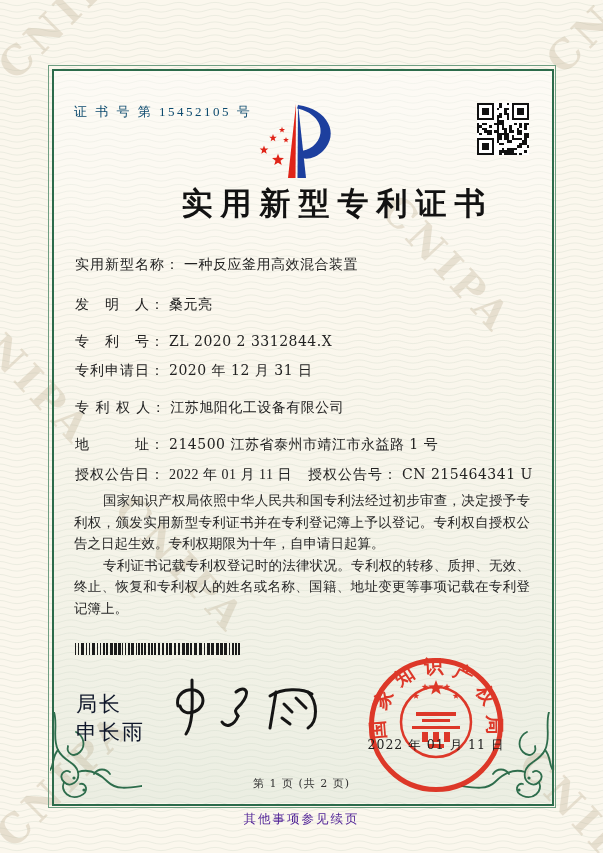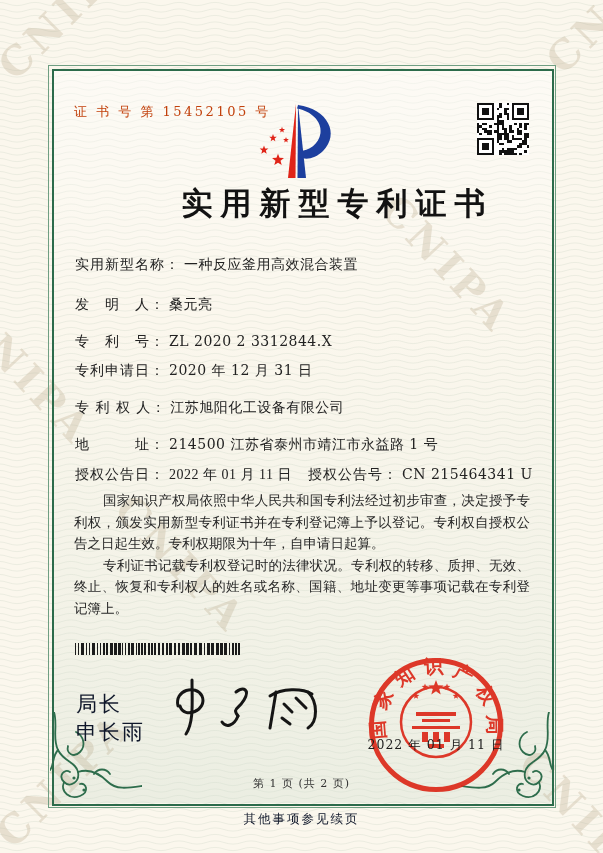--- a/index.html
+++ b/index.html
@@ -11,31 +11,31 @@
   .frame-tint{left:53px;top:70px;width:499px;height:733px;z-index:1;
     background:linear-gradient(180deg,rgba(255,255,255,0.45) 0%,rgba(240,242,236,0) 35%,rgba(210,223,208,0.22) 78%,rgba(205,220,205,0.34) 100%);}
   
   .wm{z-index:1;font-weight:bold;font-size:40px;letter-spacing:5px;color:rgba(185,168,138,0.30);white-space:nowrap;}
   
   .frame-outer{left:48px;top:65px;width:506px;height:741px;border:1.2px solid #6f9e82;z-index:2;}
   .frame-inner{left:52px;top:69px;width:498px;height:733px;border:2.6px solid #2c6b4b;z-index:2;}
   .corner-ornament{z-index:3;}
   
   .content{z-index:4;}
-  .cert-no{left:74px;top:103px;font-size:13px;letter-spacing:2.5px;color:#c2410c;}
+  .cert-no{left:74px;top:103px;font-size:13px;letter-spacing:2.5px;color:#0c4a6e;font-family:Liberation Serif, serif;}
   .title{left:48px;top:183px;width:507px;text-align:center;font-size:31px;font-weight:700;letter-spacing:8px;color:#121212;padding-left:36px;}
   .field{left:75px;font-size:14px;color:#222;white-space:nowrap;}
   .field .flabel{letter-spacing:1px;}
   .field .fvalue{margin-left:4px;letter-spacing:0.5px;}
   .paras{left:74px;top:490px;width:456px;font-size:13.5px;line-height:21.5px;color:#272727;text-align:justify;z-index:4;}
   .paras p{margin:0;text-indent:2.15em;}
   .signer{left:76px;font-size:21px;letter-spacing:2px;color:#0f172a;}
   .seal-date{left:346px;top:737px;width:180px;text-align:center;font-size:12.5px;letter-spacing:1px;color:#1c1c1c;z-index:6;}
   .page-indicator{left:48px;top:776px;width:507px;text-align:center;font-size:11px;letter-spacing:1px;color:#333;z-index:4;}
-  .continuation{left:0;top:811px;width:603px;text-align:center;font-size:12.5px;letter-spacing:2px;color:#0f172a;z-index:4;}
+  .continuation{left:0;top:811px;width:603px;text-align:center;font-size:12.5px;letter-spacing:2px;color:#4c1d95;z-index:4;}
   .seal-svg{left:367px;top:656px;z-index:5;opacity:0.93;}
 </style>
 </head>
 <body>
 
 <div class="page">
 
   <svg class="abs waves" width="603" height="853" viewBox="0 0 603 853">
       <path d="M-10,0 q9,-3.2 18,0 q9,3.2 18,0 q9,-3.2 18,0 q9,3.2 18,0 q9,-3.2 18,0 q9,3.2 18,0 q9,-3.2 18,0 q9,3.2 18,0 q9,-3.2 18,0 q9,3.2 18,0 q9,-3.2 18,0 q9,3.2 18,0 q9,-3.2 18,0 q9,3.2 18,0 q9,-3.2 18,0 q9,3.2 18,0 q9,-3.2 18,0 q9,3.2 18,0 q9,-3.2 18,0 q9,3.2 18,0 q9,-3.2 18,0 q9,3.2 18,0 q9,-3.2 18,0 q9,3.2 18,0 q9,-3.2 18,0 q9,3.2 18,0 q9,-3.2 18,0 q9,3.2 18,0 q9,-3.2 18,0 q9,3.2 18,0 q9,-3.2 18,0 q9,3.2 18,0 q9,-3.2 18,0 q9,3.2 18,0 q9,-3.2 18,0 q9,3.2 18,0 q9,-3.2 18,0 q9,3.2 18,0" transform="translate(0,4)" fill="none" stroke="rgba(110,150,120,0.14)" stroke-width="0.8"></path>
       <path d="M-10,0 q9,-3.2 18,0 q9,3.2 18,0 q9,-3.2 18,0 q9,3.2 18,0 q9,-3.2 18,0 q9,3.2 18,0 q9,-3.2 18,0 q9,3.2 18,0 q9,-3.2 18,0 q9,3.2 18,0 q9,-3.2 18,0 q9,3.2 18,0 q9,-3.2 18,0 q9,3.2 18,0 q9,-3.2 18,0 q9,3.2 18,0 q9,-3.2 18,0 q9,3.2 18,0 q9,-3.2 18,0 q9,3.2 18,0 q9,-3.2 18,0 q9,3.2 18,0 q9,-3.2 18,0 q9,3.2 18,0 q9,-3.2 18,0 q9,3.2 18,0 q9,-3.2 18,0 q9,3.2 18,0 q9,-3.2 18,0 q9,3.2 18,0 q9,-3.2 18,0 q9,3.2 18,0 q9,-3.2 18,0 q9,3.2 18,0 q9,-3.2 18,0 q9,3.2 18,0 q9,-3.2 18,0 q9,3.2 18,0" transform="translate(0,10.5)" fill="none" stroke="rgba(110,150,120,0.14)" stroke-width="0.8"></path>

